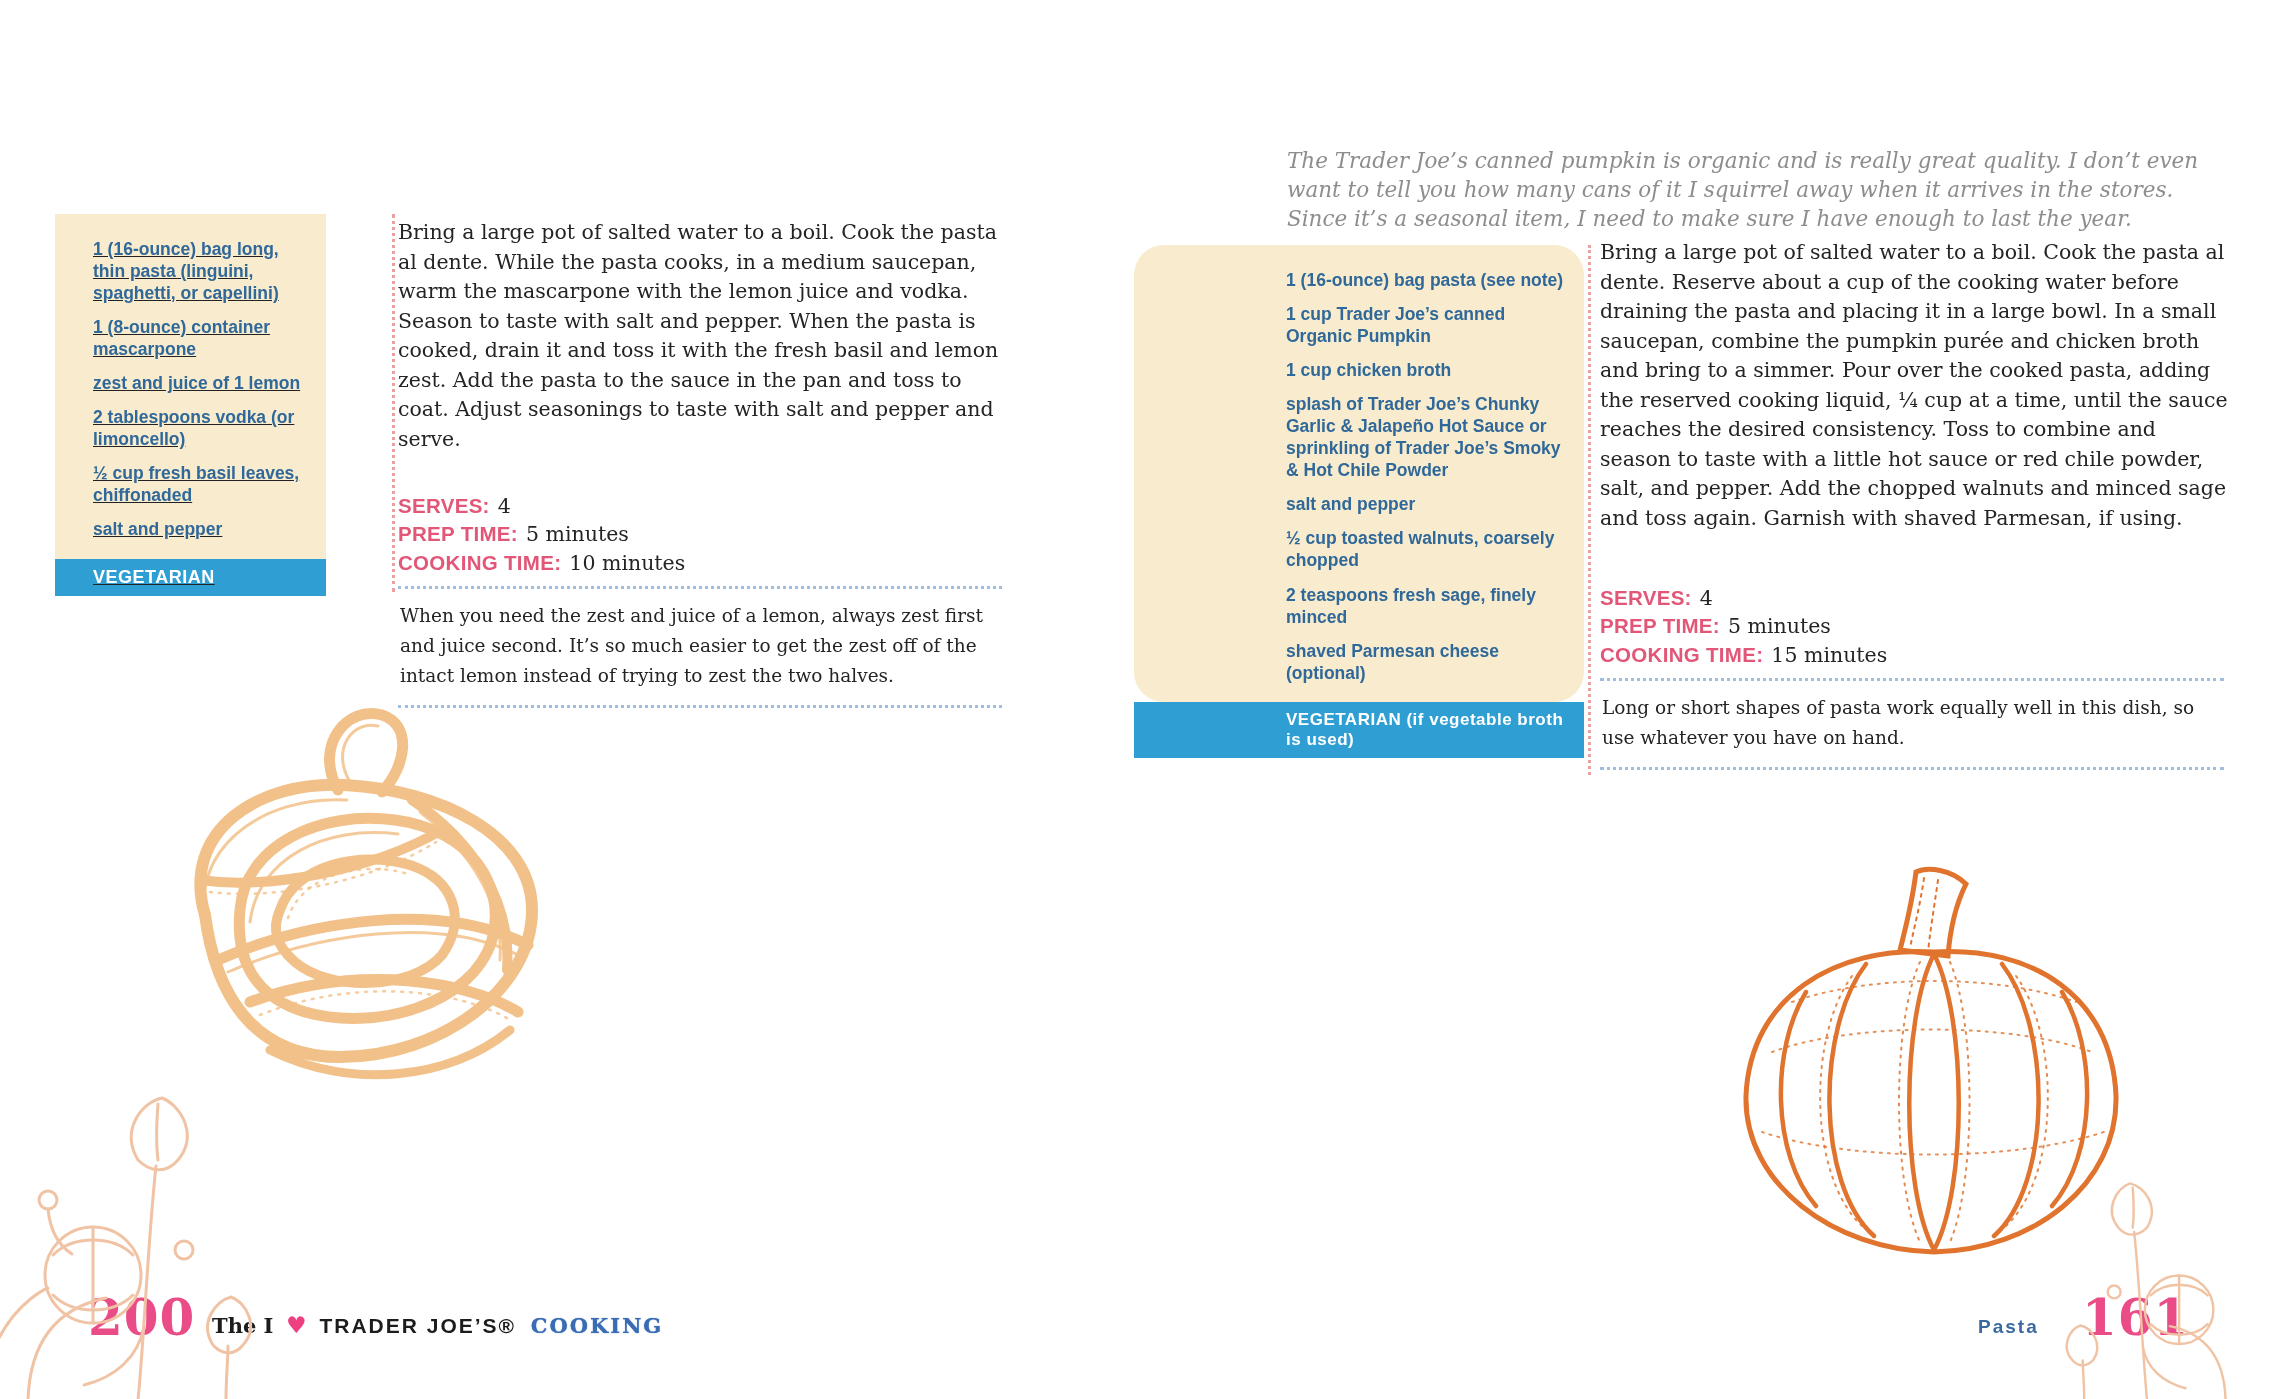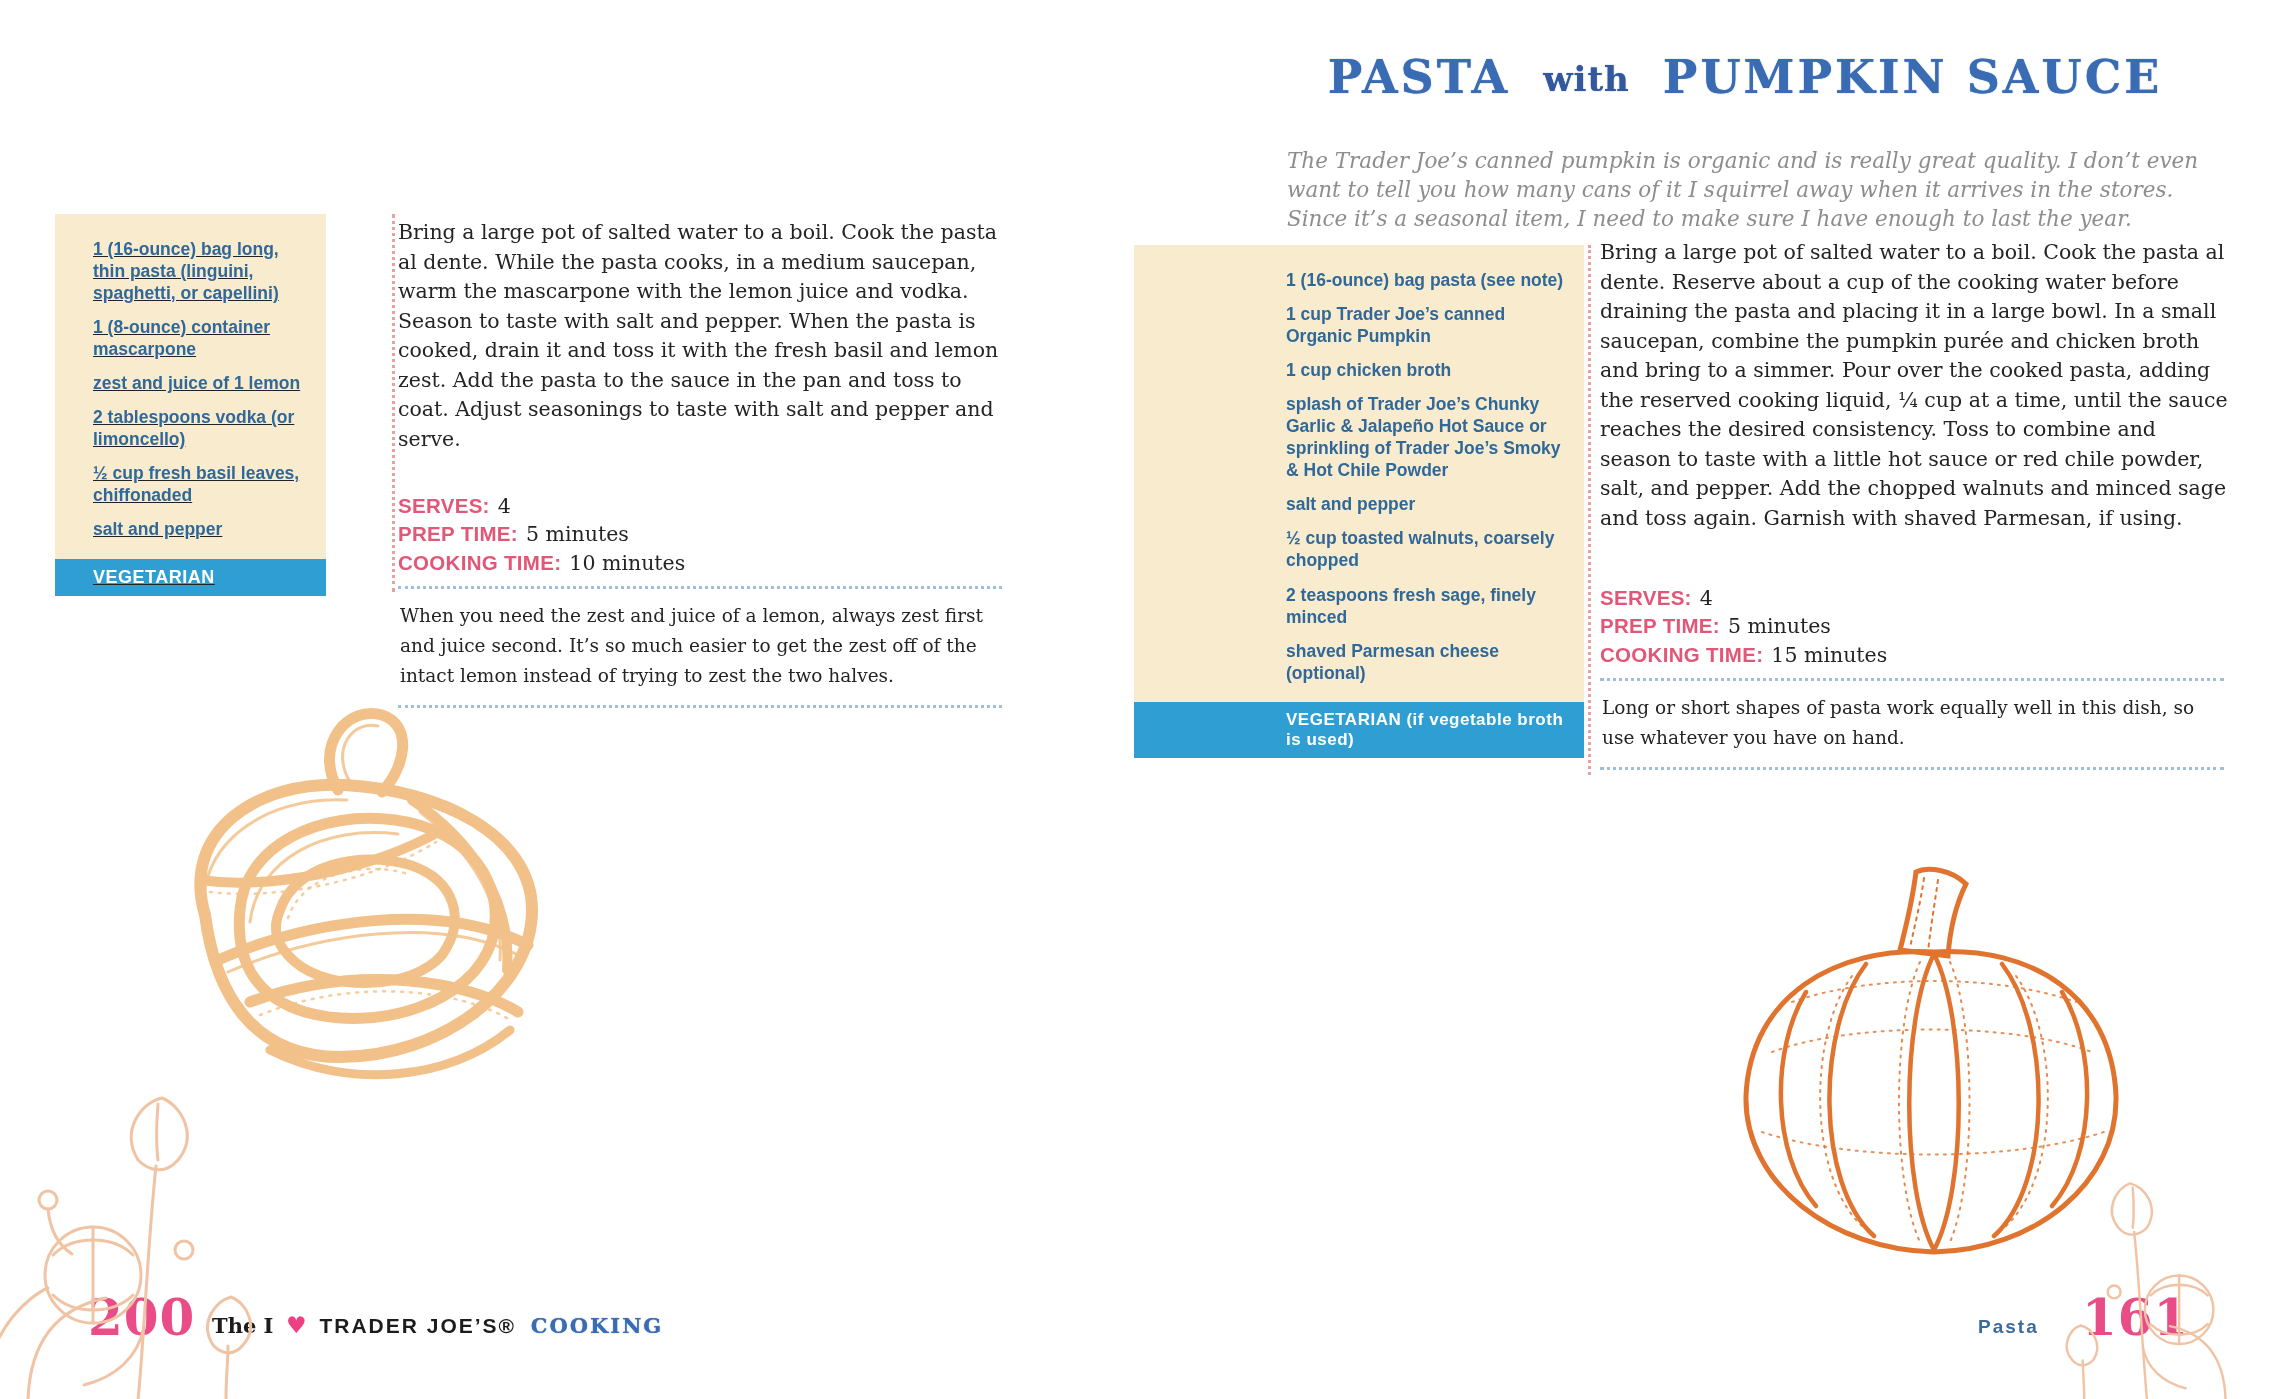--- a/index.html
+++ b/index.html
@@ -20,21 +20,21 @@
   
   .ing-box{position:absolute;}
   .ing-list{background:#f9ecce;margin:0;padding:24px 18px 16px 38px;list-style:none;}
   .ing-list li{font-family:"Liberation Sans",sans-serif;font-weight:bold;color:#2f6899;
       font-size:17.5px;line-height:1.26;margin:0 0 12px 0;}
   .ing-list li:last-child{margin-bottom:2px;}
   .diet-badge{background:#2f9fd3;color:#ffffff;font-family:"Liberation Sans",sans-serif;
       font-weight:bold;font-size:18px;line-height:1.2;padding:8px 10px 8px 38px;letter-spacing:.5px;}
   .dotted-v{position:absolute;width:0;border-left:3px dotted #e8a0a0;}
 
-  .ing-box-right .ing-list{padding-left:152px;}
+  .ing-box-right .ing-list{padding-left:152px;border-radius:30px;}
   .ing-box-right .diet-badge{padding-left:152px;font-size:17px;}
 
   
   .instructions{position:absolute;font-size:20.5px;line-height:1.44;color:#242424;}
   .meta{position:absolute;font-size:20.5px;line-height:1.38;}
   .meta .lbl{font-family:"Liberation Sans",sans-serif;font-weight:bold;color:#e25677;
       letter-spacing:.3px;margin-right:8px;}
   .meta .val{color:#242424;}
   .tip{position:absolute;border-top:3px dotted #9dbfdd;border-bottom:3px dotted #9dbfdd;
       padding:12px 2px 14px 2px;font-size:18.5px;line-height:1.62;color:#242424;}
@@ -109,25 +109,20 @@
   </svg>
 
   <div class="page-num" style="left:88px;top:1288px;">200</div>
   <div class="book-title" style="left:212px;top:1312px;">
     <span class="the">The I</span>
     <span class="heart">♥</span>
     <span class="brand">TRADER JOE’S®</span>
     <span class="book">COOKING</span>
   </div>
 
-  <div class="recipe-title" style="left:1290px;top:50px;width:910px;">
-    <span>PASTA</span>
-    <span class="title-with" style="margin:0 14px;">with</span>
-    <span>PUMPKIN SAUCE</span>
-  </div>
 
   <div class="intro" style="left:1287px;top:146px;width:922px;">The Trader Joe’s canned pumpkin is organic and is really great quality. I don’t even want to tell you how many cans of it I squirrel away when it arrives in the stores. Since it’s a seasonal item, I need to make sure I have enough to last the year.</div>
 
   <div class="ing-box ing-box-right" style="left:1134px;top:245px;width:450px;">
     <ul class="ing-list">
       <li>1 (16-ounce) bag pasta (see note)</li>
       <li>1 cup Trader Joe’s canned Organic Pumpkin</li>
       <li>1 cup chicken broth</li>
       <li>splash of Trader Joe’s Chunky Garlic &amp; Jalapeño Hot Sauce or sprinkling of Trader Joe’s Smoky &amp; Hot Chile Powder</li>
       <li>salt and pepper</li>

